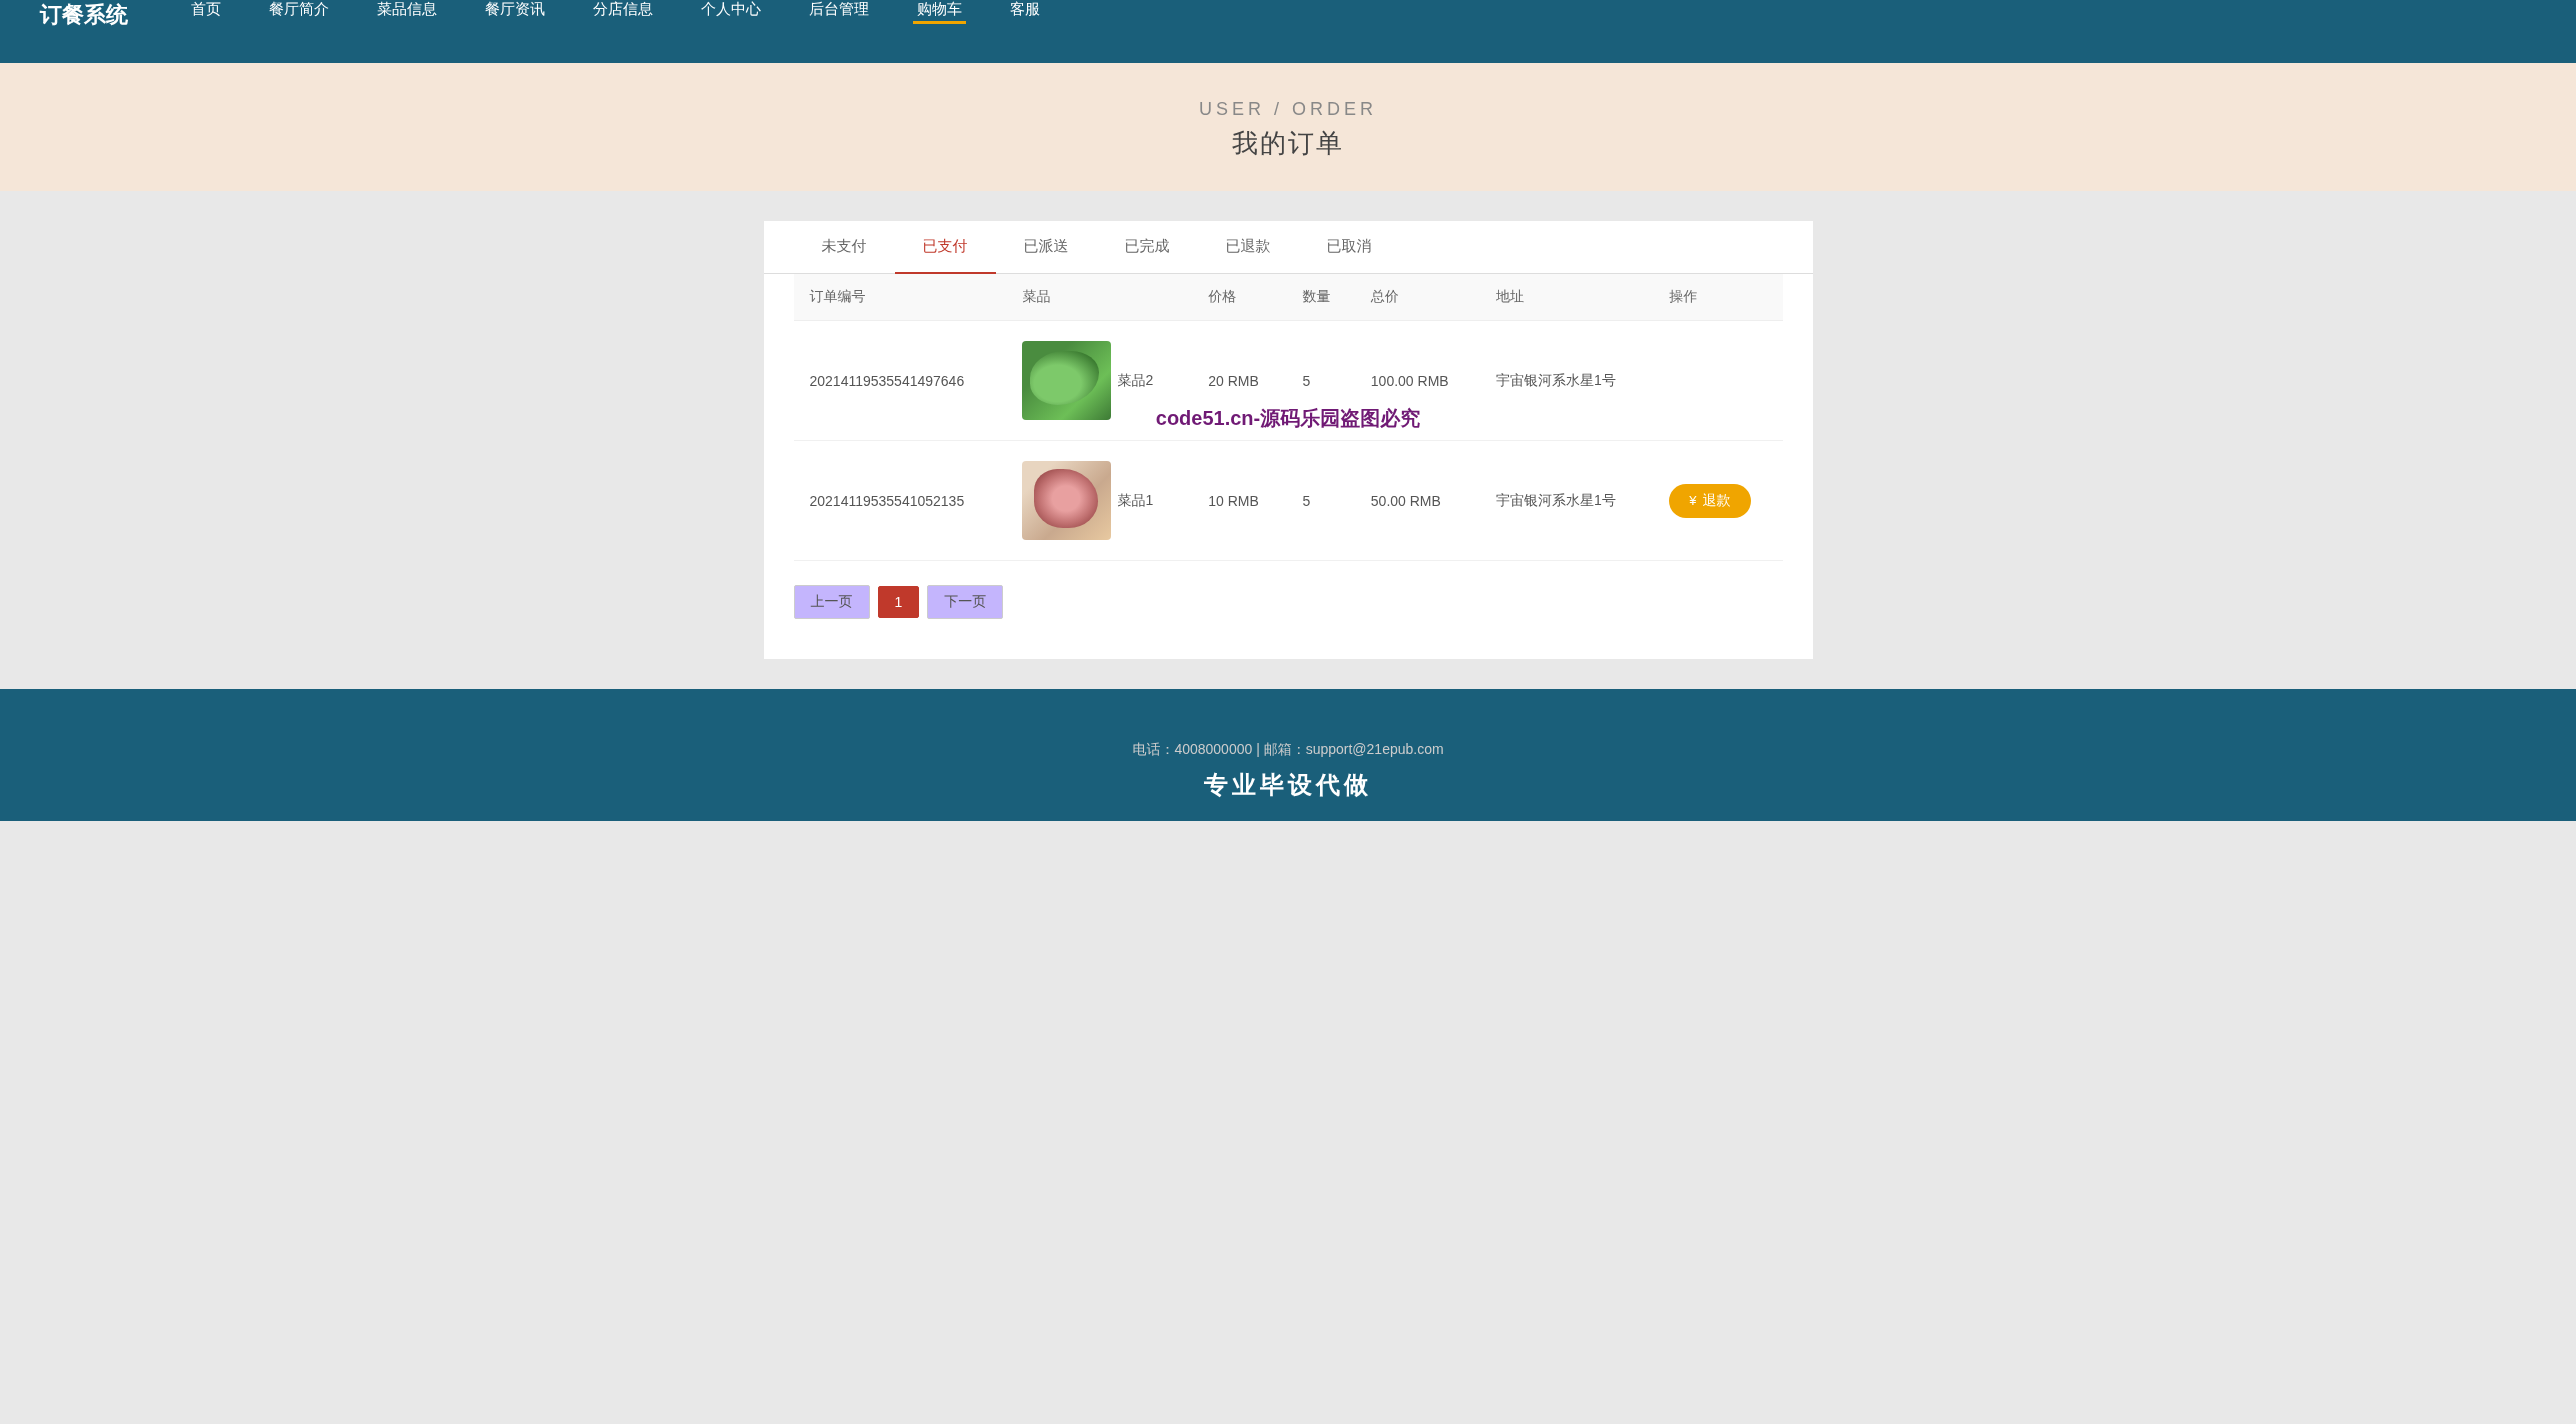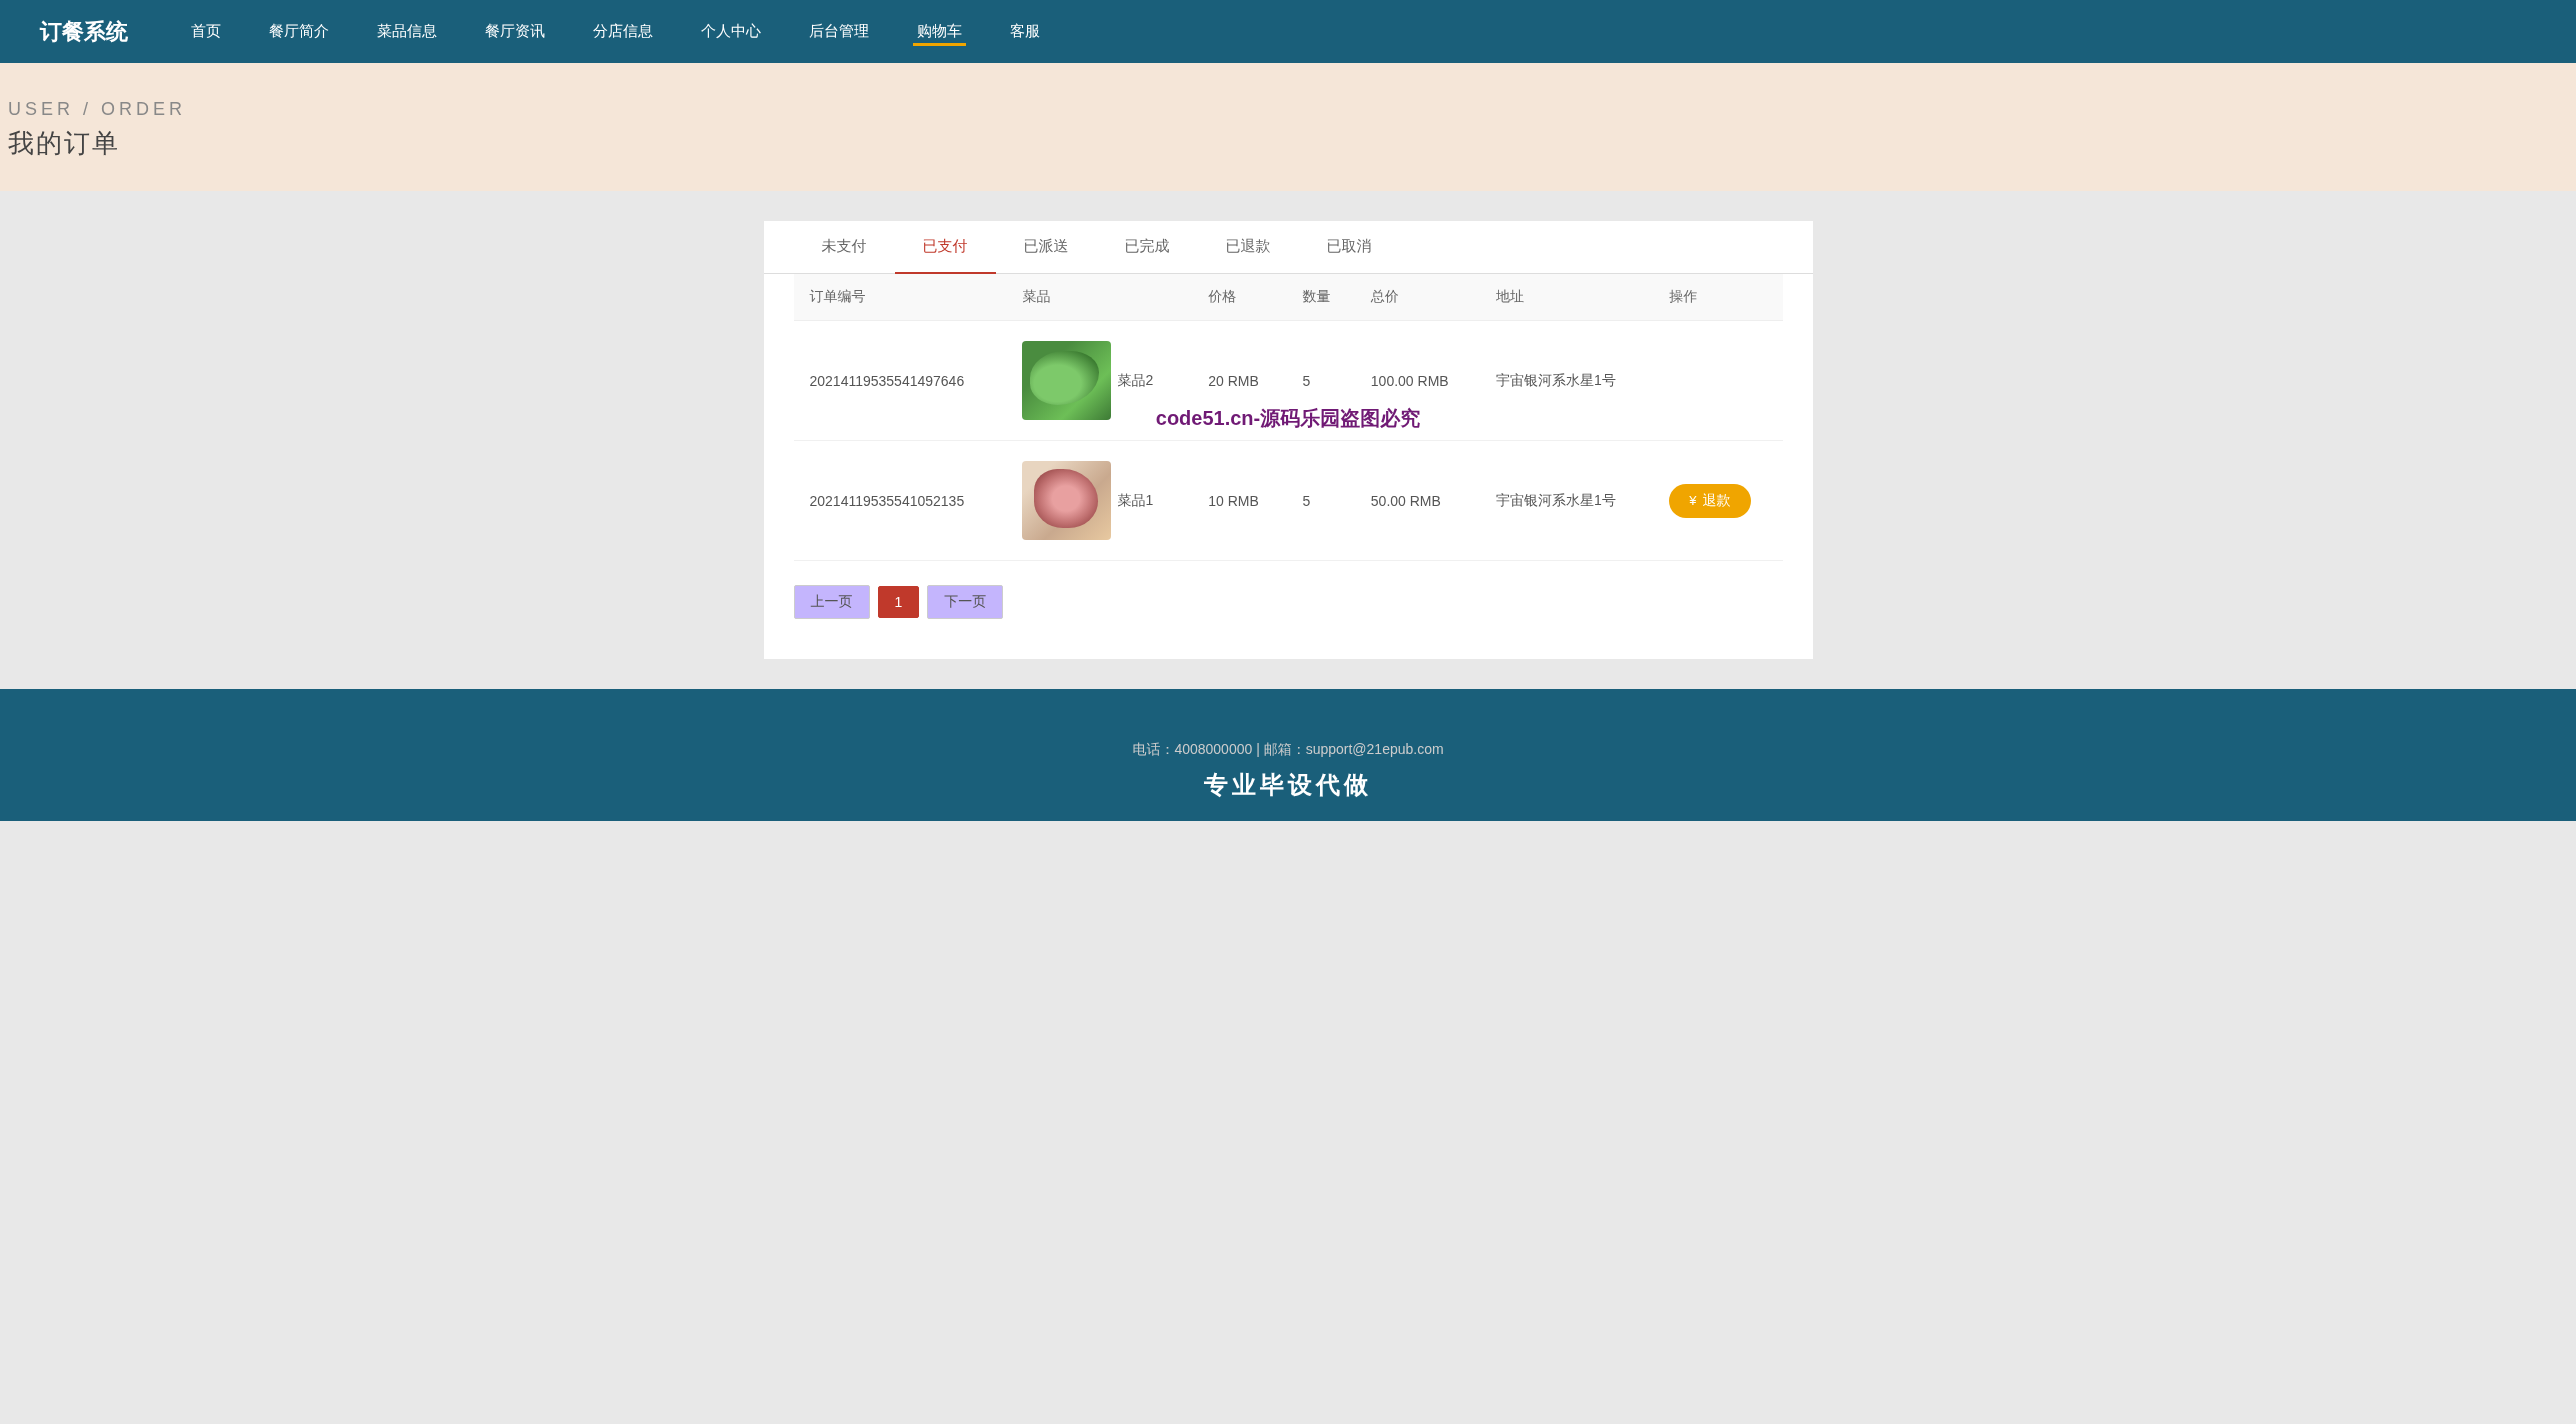--- a/index.html
+++ b/index.html
@@ -2,21 +2,20 @@
 <html><head>
   <meta charset="utf-8">
   <style>
     * { margin: 0; padding: 0; box-sizing: border-box; }
     body { font-family: "Microsoft YaHei", "SimHei", Arial, sans-serif; background: #e8e8e8; min-height: 100vh; }
 
     
     .navbar {
       background: #1a5f7a;
       display: flex;
-      align-items: center;
       padding: 0 40px;
       height: 63px;
       color: white;
       font-family: Liberation Serif, serif;
     }
     .navbar-brand {
       font-size: 22px;
       font-weight: bold;
       color: white;
       margin-right: 59px;
@@ -35,21 +34,22 @@
       padding: 0 4px;
     }
     .navbar-menu li.active a {
       border-bottom: 3px solid #f0a500;
       padding-bottom: 4px;
     }
 
     
     .hero-banner {
       background: #f5e6d8;
-      padding: 36px 8px 30px;
+      text-align: center;
+      padding: 36px 0 30px;
     }
     .hero-banner .subtitle {
       font-size: 18px;
       color: #888;
       letter-spacing: 4px;
       margin-bottom: 6px;
     }
     .hero-banner .title {
       font-size: 26px;
       color: #444;

